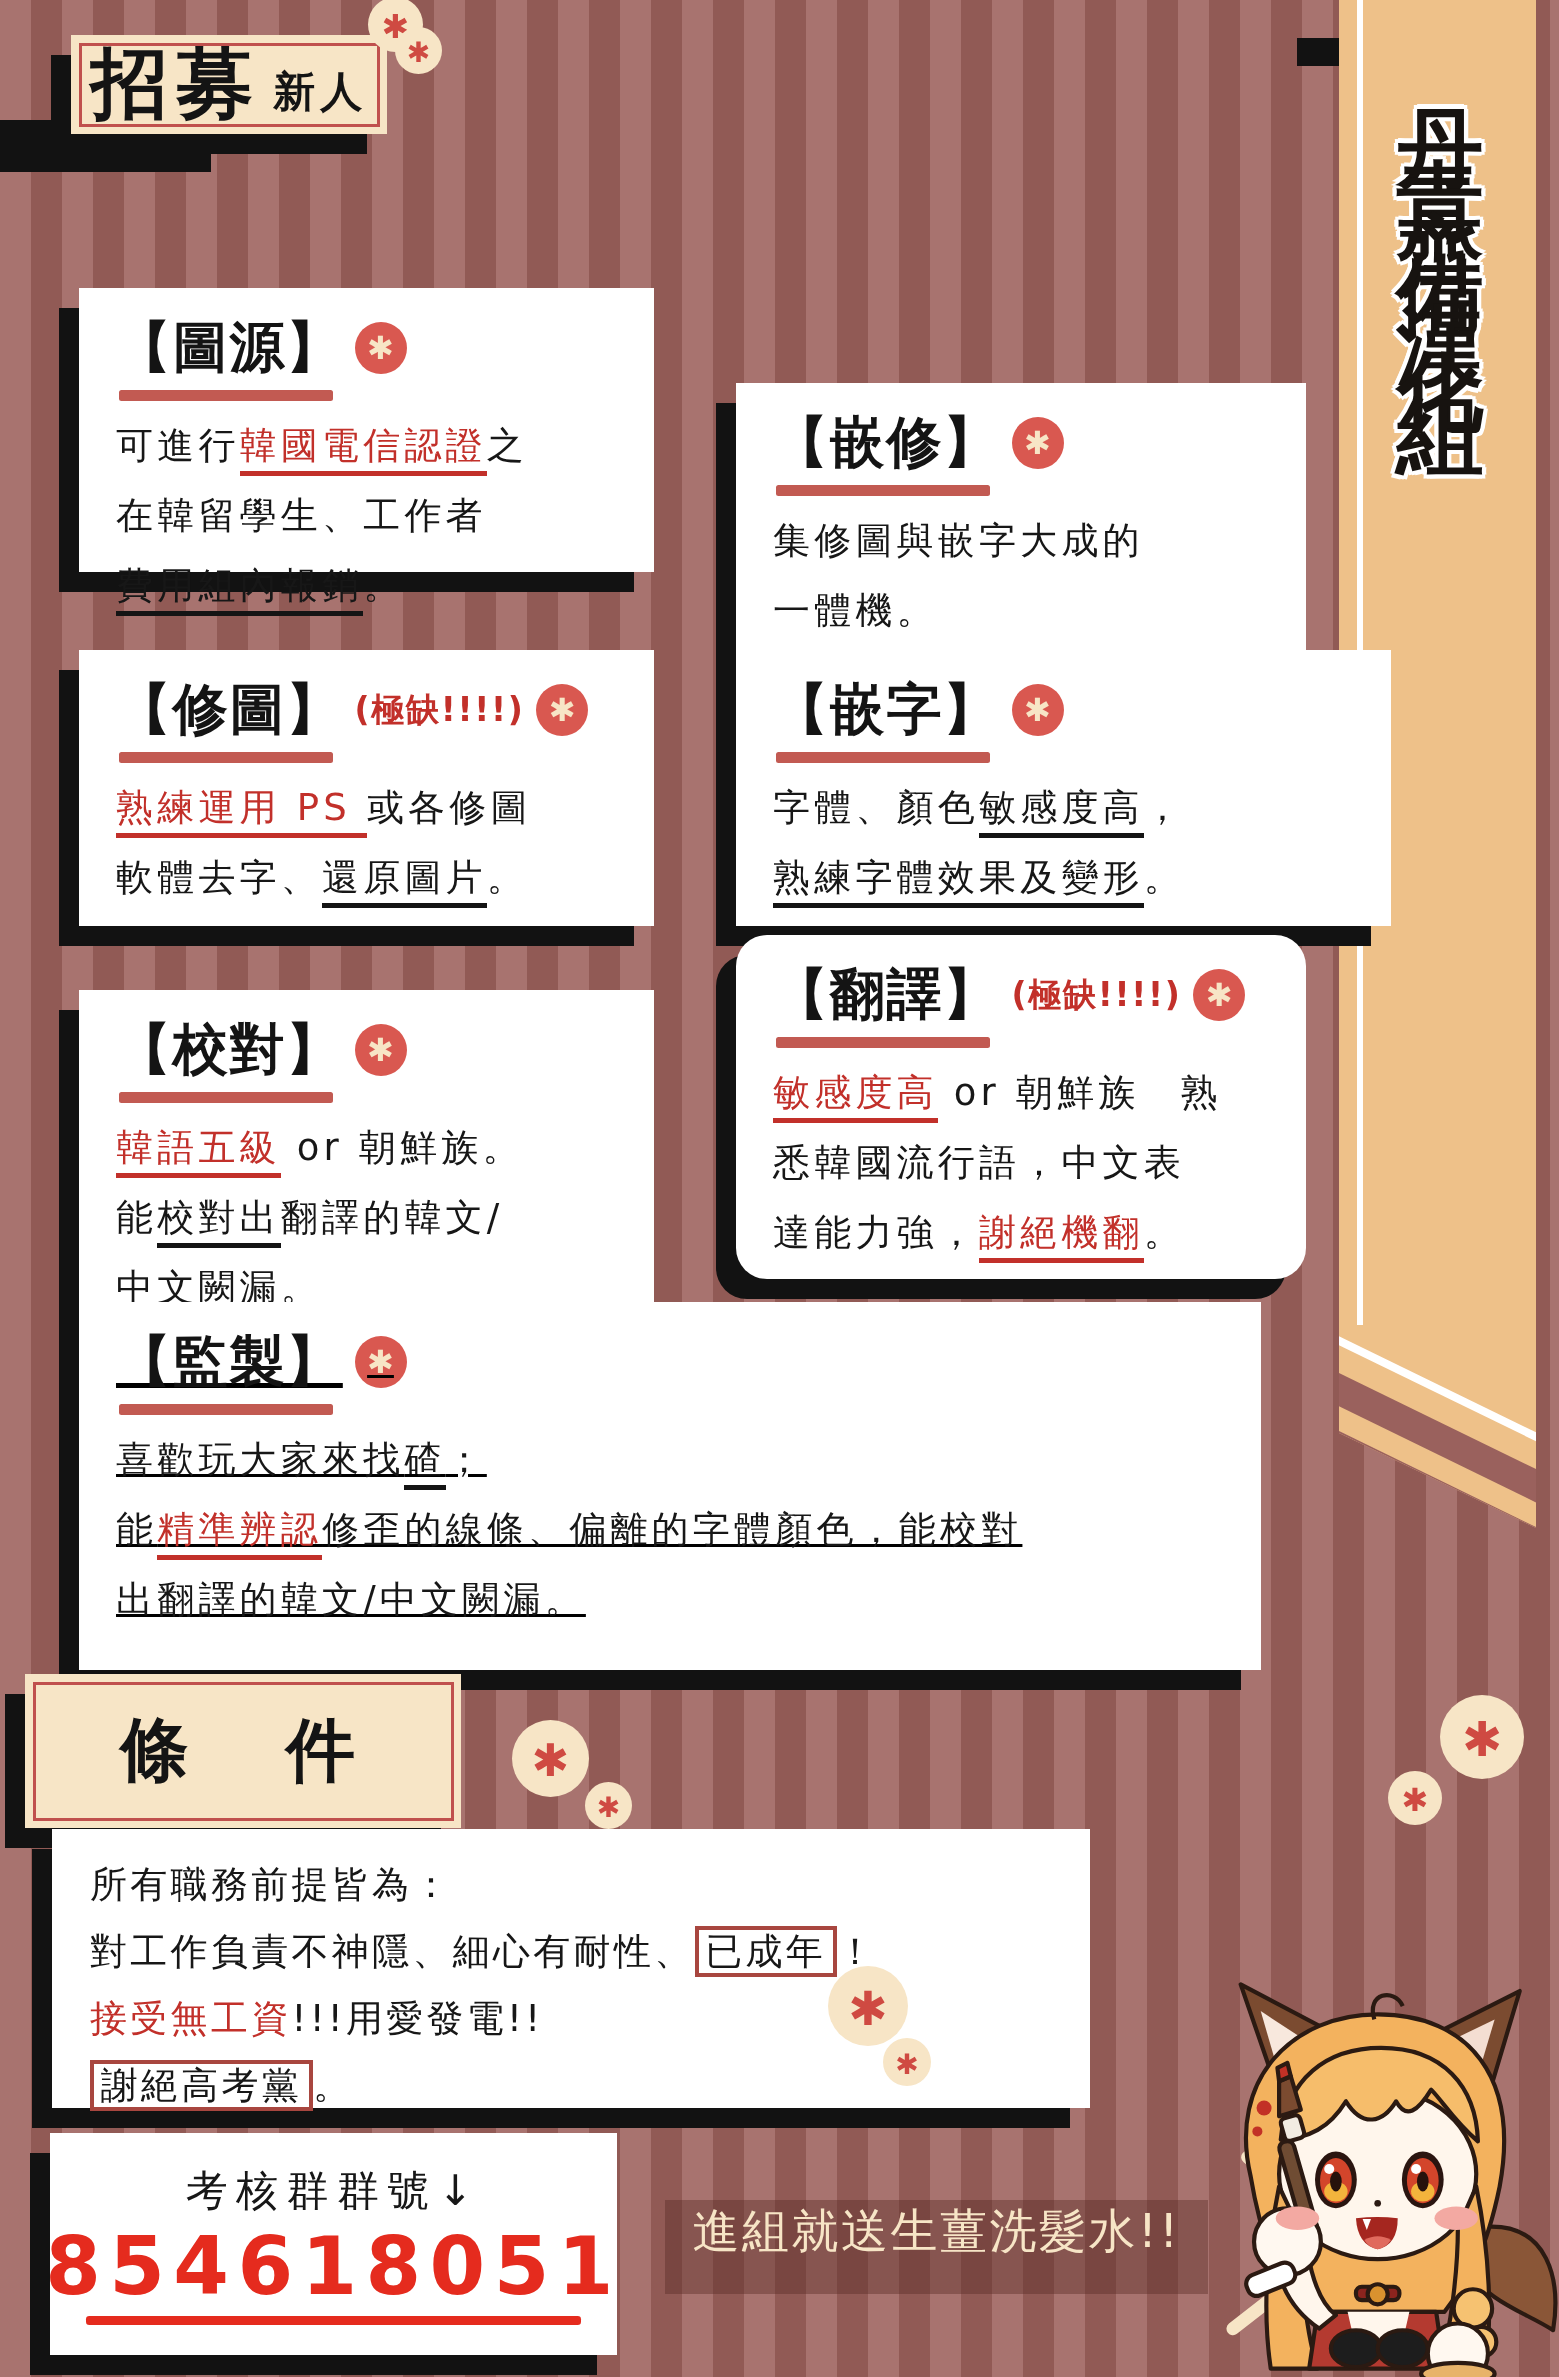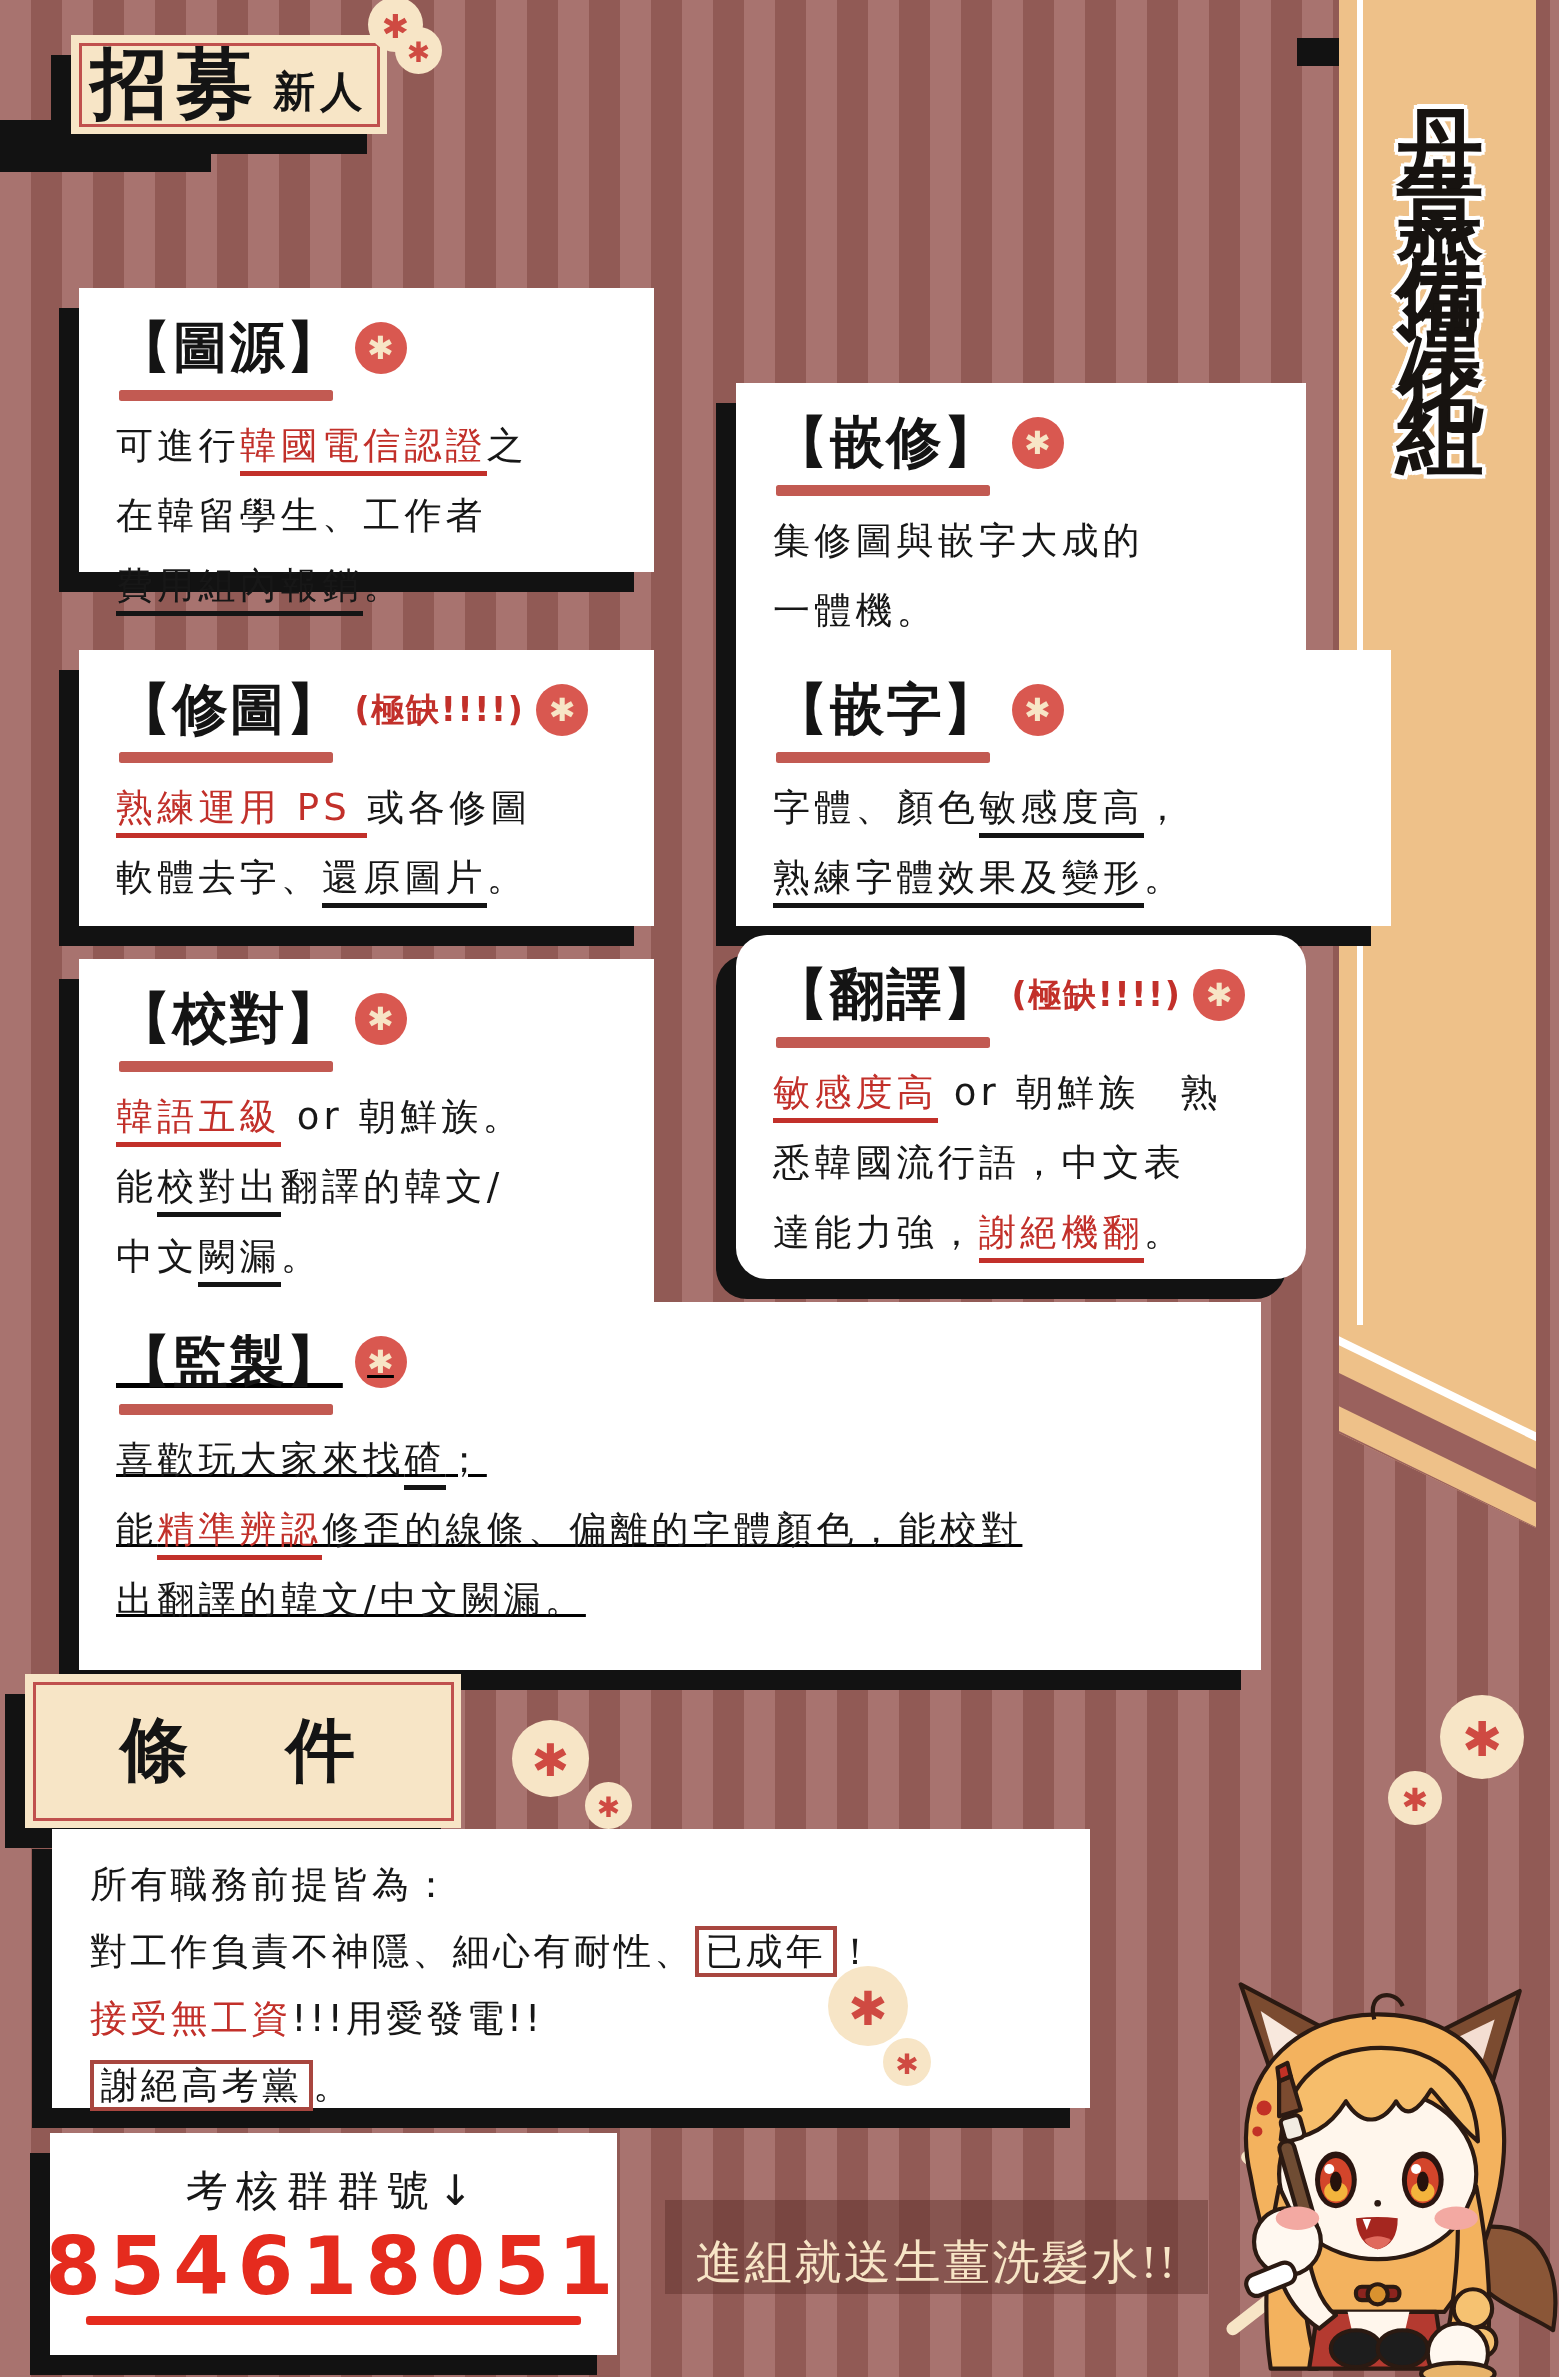--- a/index.html
+++ b/index.html
@@ -42,35 +42,35 @@
   .title-bar{width:214px;height:11px;background:#c25a52;border-radius:2.5px;margin:5px 0 10px 3.3px;}
   .card-line{font-size:37px;line-height:70px;letter-spacing:4.2px;color:#171717;white-space:nowrap;}
   .red{color:#c2302a;}
   .ul-r{border-bottom:5px solid #c2302a;padding-bottom:3.3px;}
   .ul-k{border-bottom:5px solid #141414;padding-bottom:3.3px;}
   .boxed{border:4.2px solid #a8463f;padding:0 6.7px;}
   .pos-tuyuan {left:79px; top:288px; width:575px; height:284px;}
   .pos-qianxiu{left:736px;top:383px; width:570px; height:278px;}
   .pos-xiutu  {left:79px; top:650px; width:575px; height:276px;}
   .pos-qianzi {left:736px;top:650px; width:655px; height:276px;}
-  .pos-jiaodui{left:79px; top:959px;width:575px; height:421px;}
+  .pos-jiaodui{left:79px; top:990px;width:575px; height:421px;}
   .pos-fanyi  {left:736px;top:935px;width:570px; height:344px;border-radius:31px;}
   .pos-jianzhi{left:79px; top:1302px;width:1182px;height:368px;text-decoration:underline;}
   
   .cond-card{left:52px;top:1829px;width:1038px;height:279px;background:#ffffff;padding:22px 25px 8.4px 38px;box-sizing:border-box;}
   .cond-card .card-line{font-size:37px;line-height:67px;letter-spacing:3.3px;}
   
   .qq-card{left:50px;top:2133px;width:567px;height:222px;background:#ffffff;
     display:flex;flex-direction:column;align-items:center;justify-content:center;gap:6.7px;}
   .qq-label{font-size:42px;color:#171717;letter-spacing:8.4px;}
   .qq-number{font-size:80px;font-weight:700;color:#e52b1e;letter-spacing:8.4px;line-height:1.05;}
   .qq-underline{width:495px;height:9.2px;background:#e52b1e;border-radius:3.3px;}
   
   .gift-band{position:absolute;left:665px;top:2200px;width:543px;height:94px;
-    background:rgba(86,39,35,0.40);display:flex;align-items:flex-end;justify-content:center;font-family:Liberation Serif, serif;}
+    background:rgba(86,39,35,0.40);display:flex;align-items:flex-start;justify-content:center;}
   .gift-text{font-size:47px;color:#f7e5c6;letter-spacing:2.5px;white-space:nowrap;}
   .slash{position:absolute;width:82px;height:12.5px;background:#f7e5c6;border-radius:6.7px;}
   .slash-1{left:1234px;top:2172px;transform:rotate(38deg);}
   .slash-2{left:1219px;top:2301px;transform:rotate(-38deg);}
   
   .dot{position:absolute;border-radius:50%;background:#f7e5c6;color:#cf4a42;
     display:flex;align-items:center;justify-content:center;font-weight:700;}
   .dot span{transform:translateY(1.7px);}
   .dot-1{left:368px;top:-3.3px;width:55px;height:55px;font-size:33px;}
   .dot-2{left:395px;top:27px;width:47px;height:47px;font-size:28px;}

